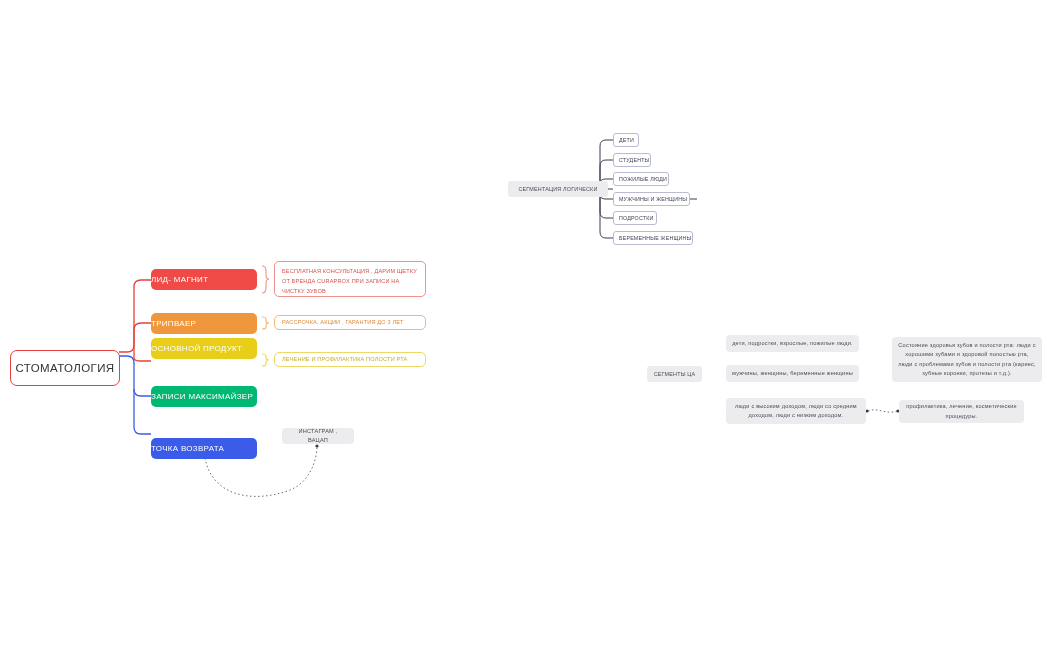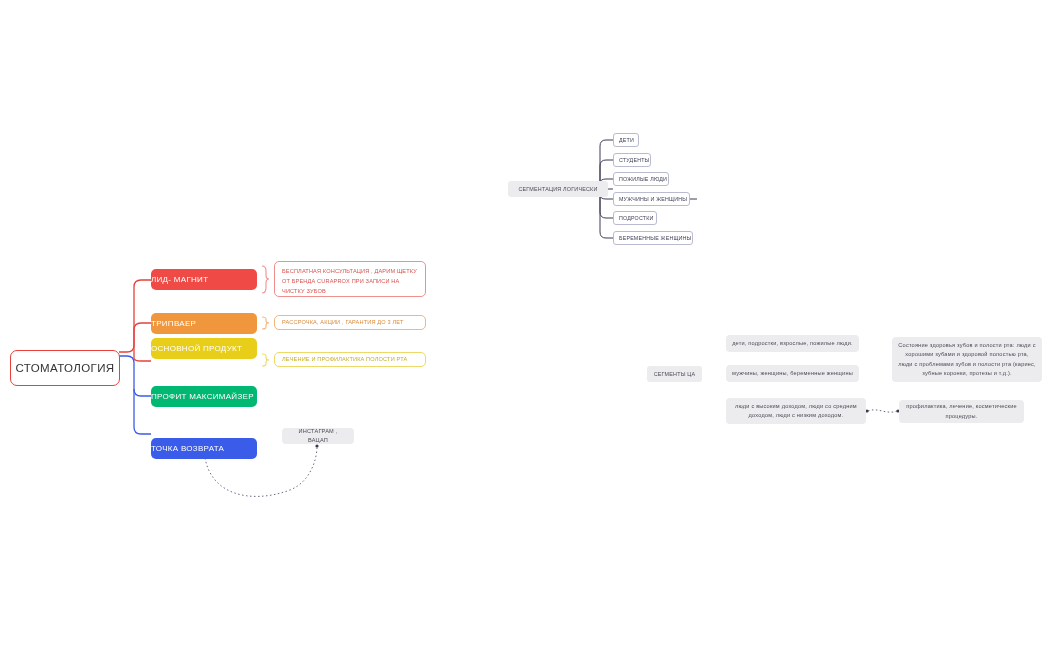--- a/index.html
+++ b/index.html
@@ -159,21 +159,21 @@
   <div class="cnode n0" style="background: rgb(240, 74, 70);">
     <span>ЛИД- МАГНИТ</span>
   </div>
   <div class="cnode n1" style="background: rgb(240, 150, 60);">
     <span>ТРИПВАЕР</span>
   </div>
   <div class="cnode n2" style="background: rgb(232, 206, 24);">
     <span>ОСНОВНОЙ ПРОДУКТ</span>
   </div>
   <div class="cnode n3" style="background: rgb(0, 184, 113);">
-    <span>ПРОФИТ МАКСИМАЙЗЕР</span>
+    <span>ЗАПИСИ МАКСИМАЙЗЕР</span>
   </div>
   <div class="cnode n4" style="background: rgb(59, 92, 232);">
     <span>ТОЧКА ВОЗВРАТА</span>
   </div>
 
   <div class="dbox d0">БЕСПЛАТНАЯ КОНСУЛЬТАЦИЯ , ДАРИМ ЩЕТКУ  ОТ БРЕНДА CURAPROX ПРИ ЗАПИСИ НА ЧИСТКУ ЗУБОВ</div>
   <div class="dbox d1">РАССРОЧКА, АКЦИИ , ГАРАНТИЯ ДО 3 ЛЕТ</div>
   <div class="dbox d2">ЛЕЧЕНИЕ И ПРОФИЛАКТИКА ПОЛОСТИ РТА</div>
 
   <div class="chip insta">ИНСТАГРАМ , ВАЦАП</div>

